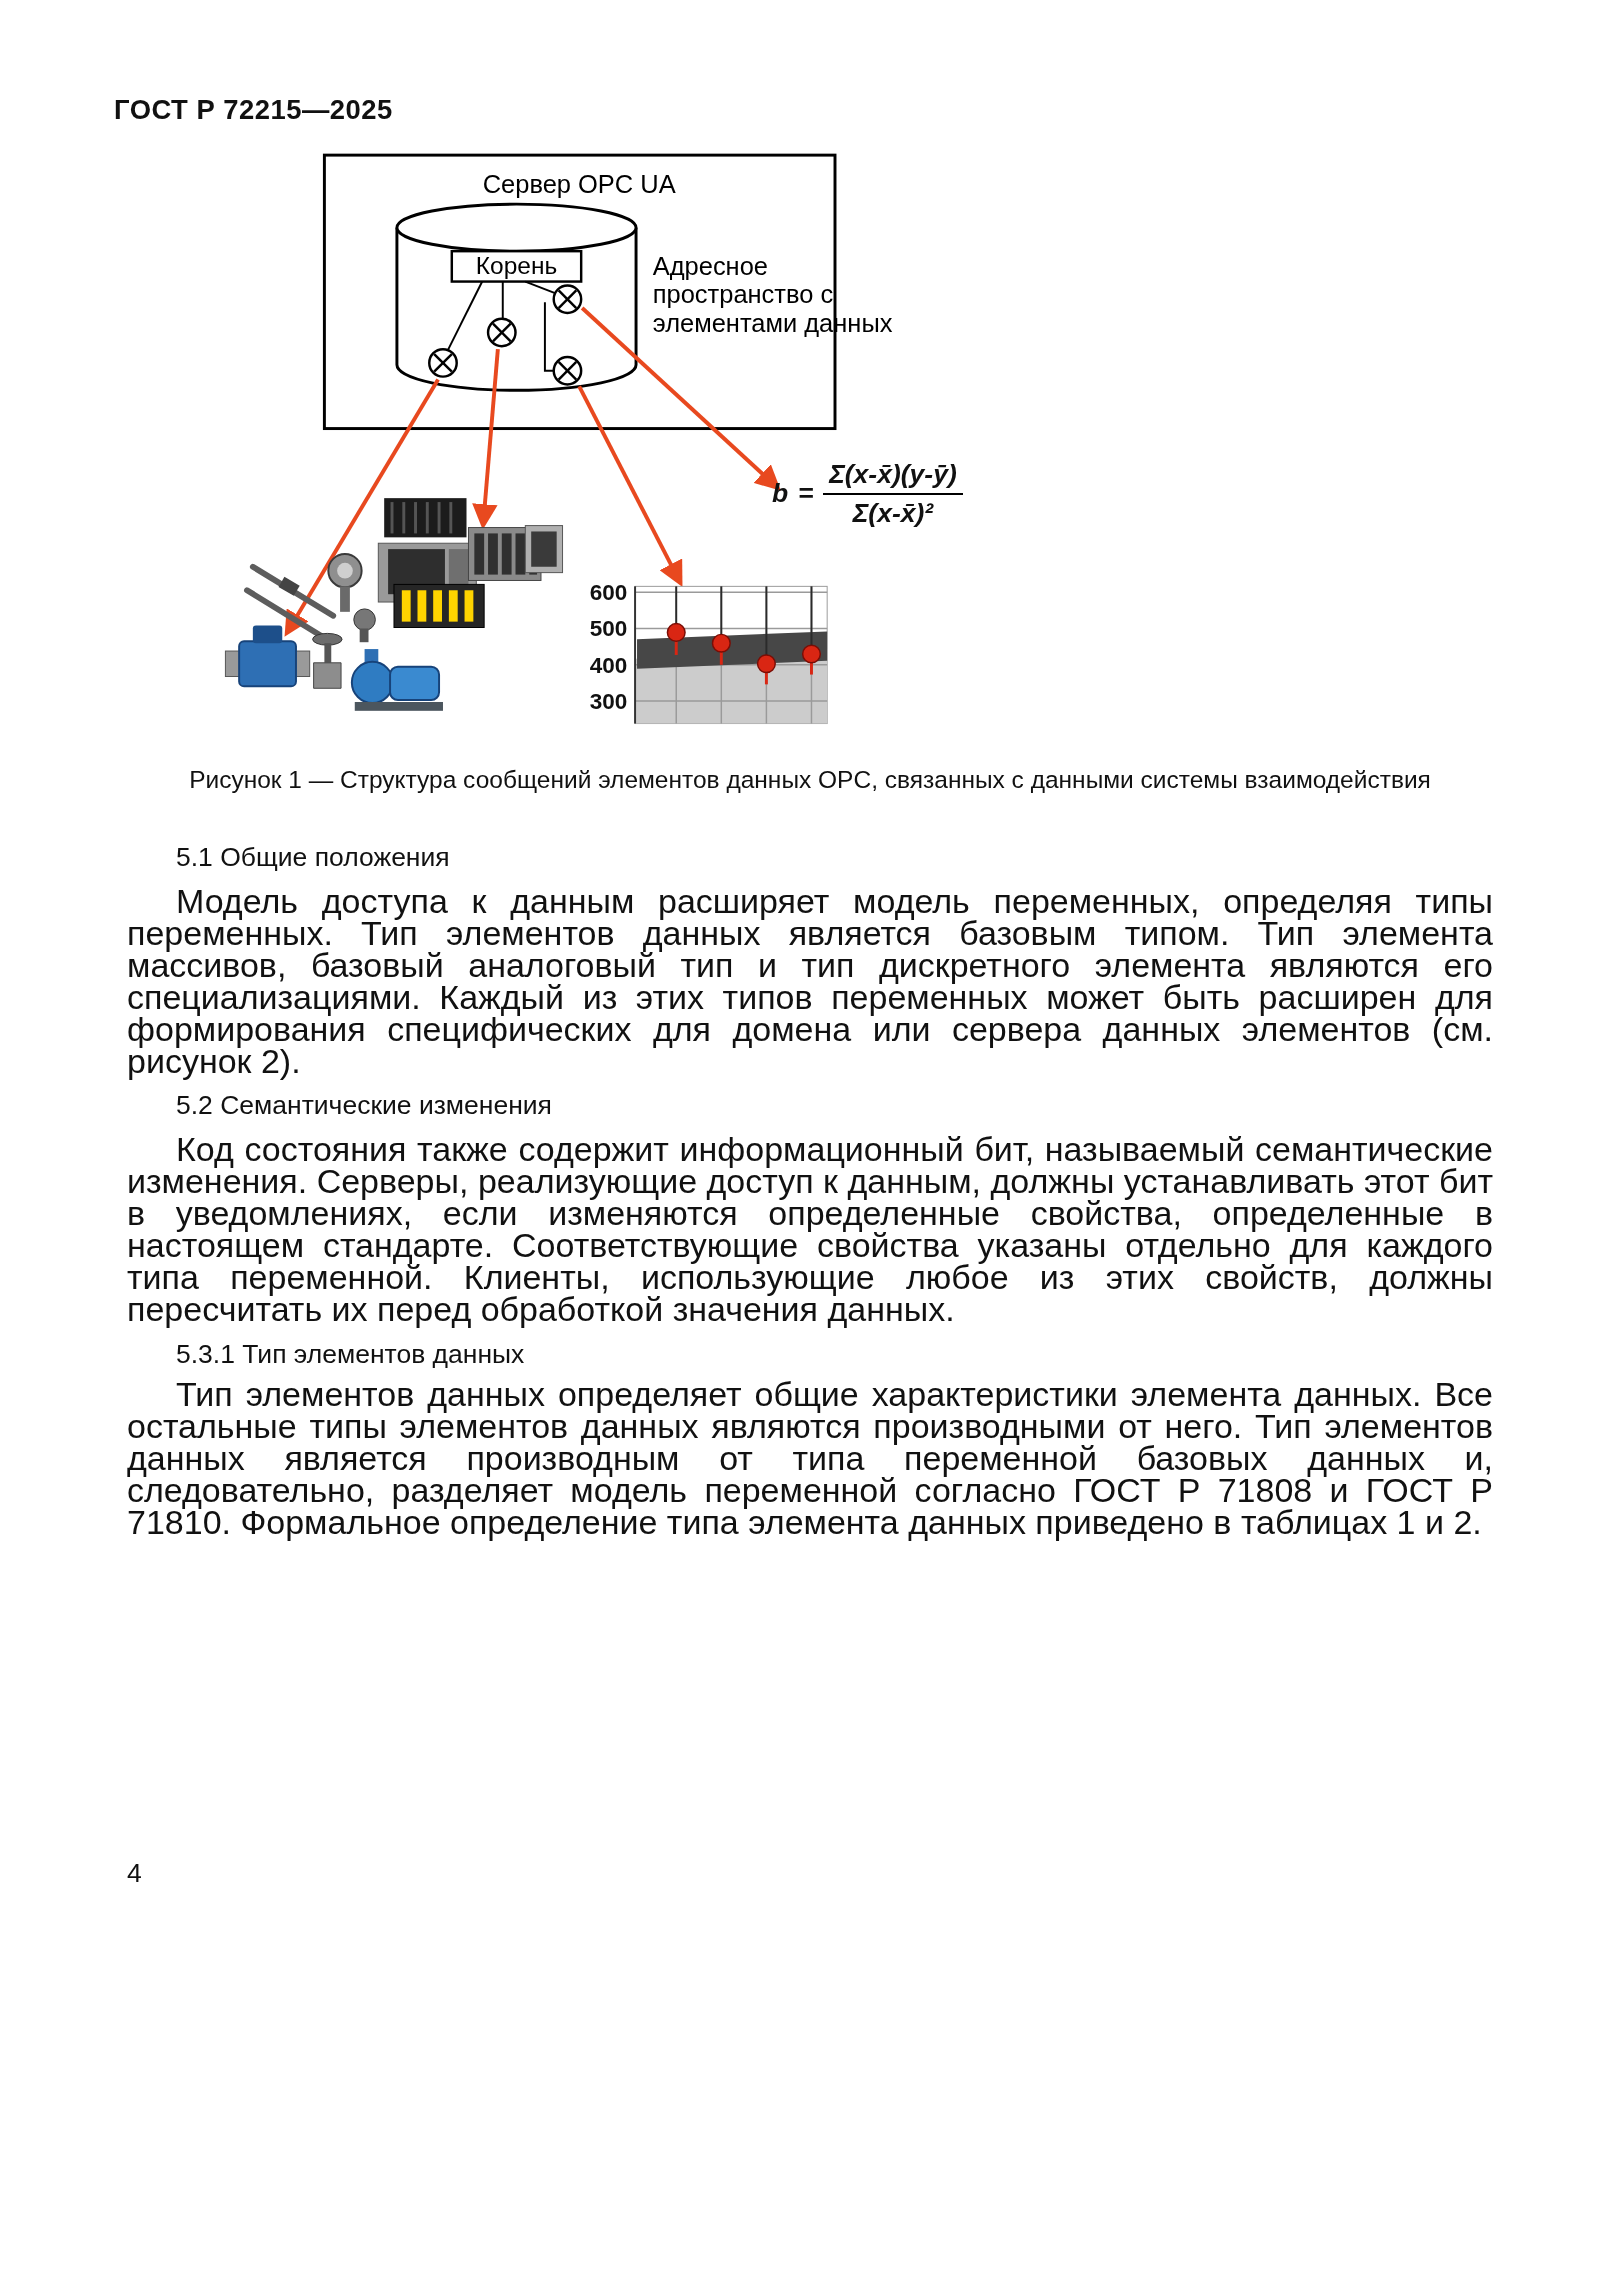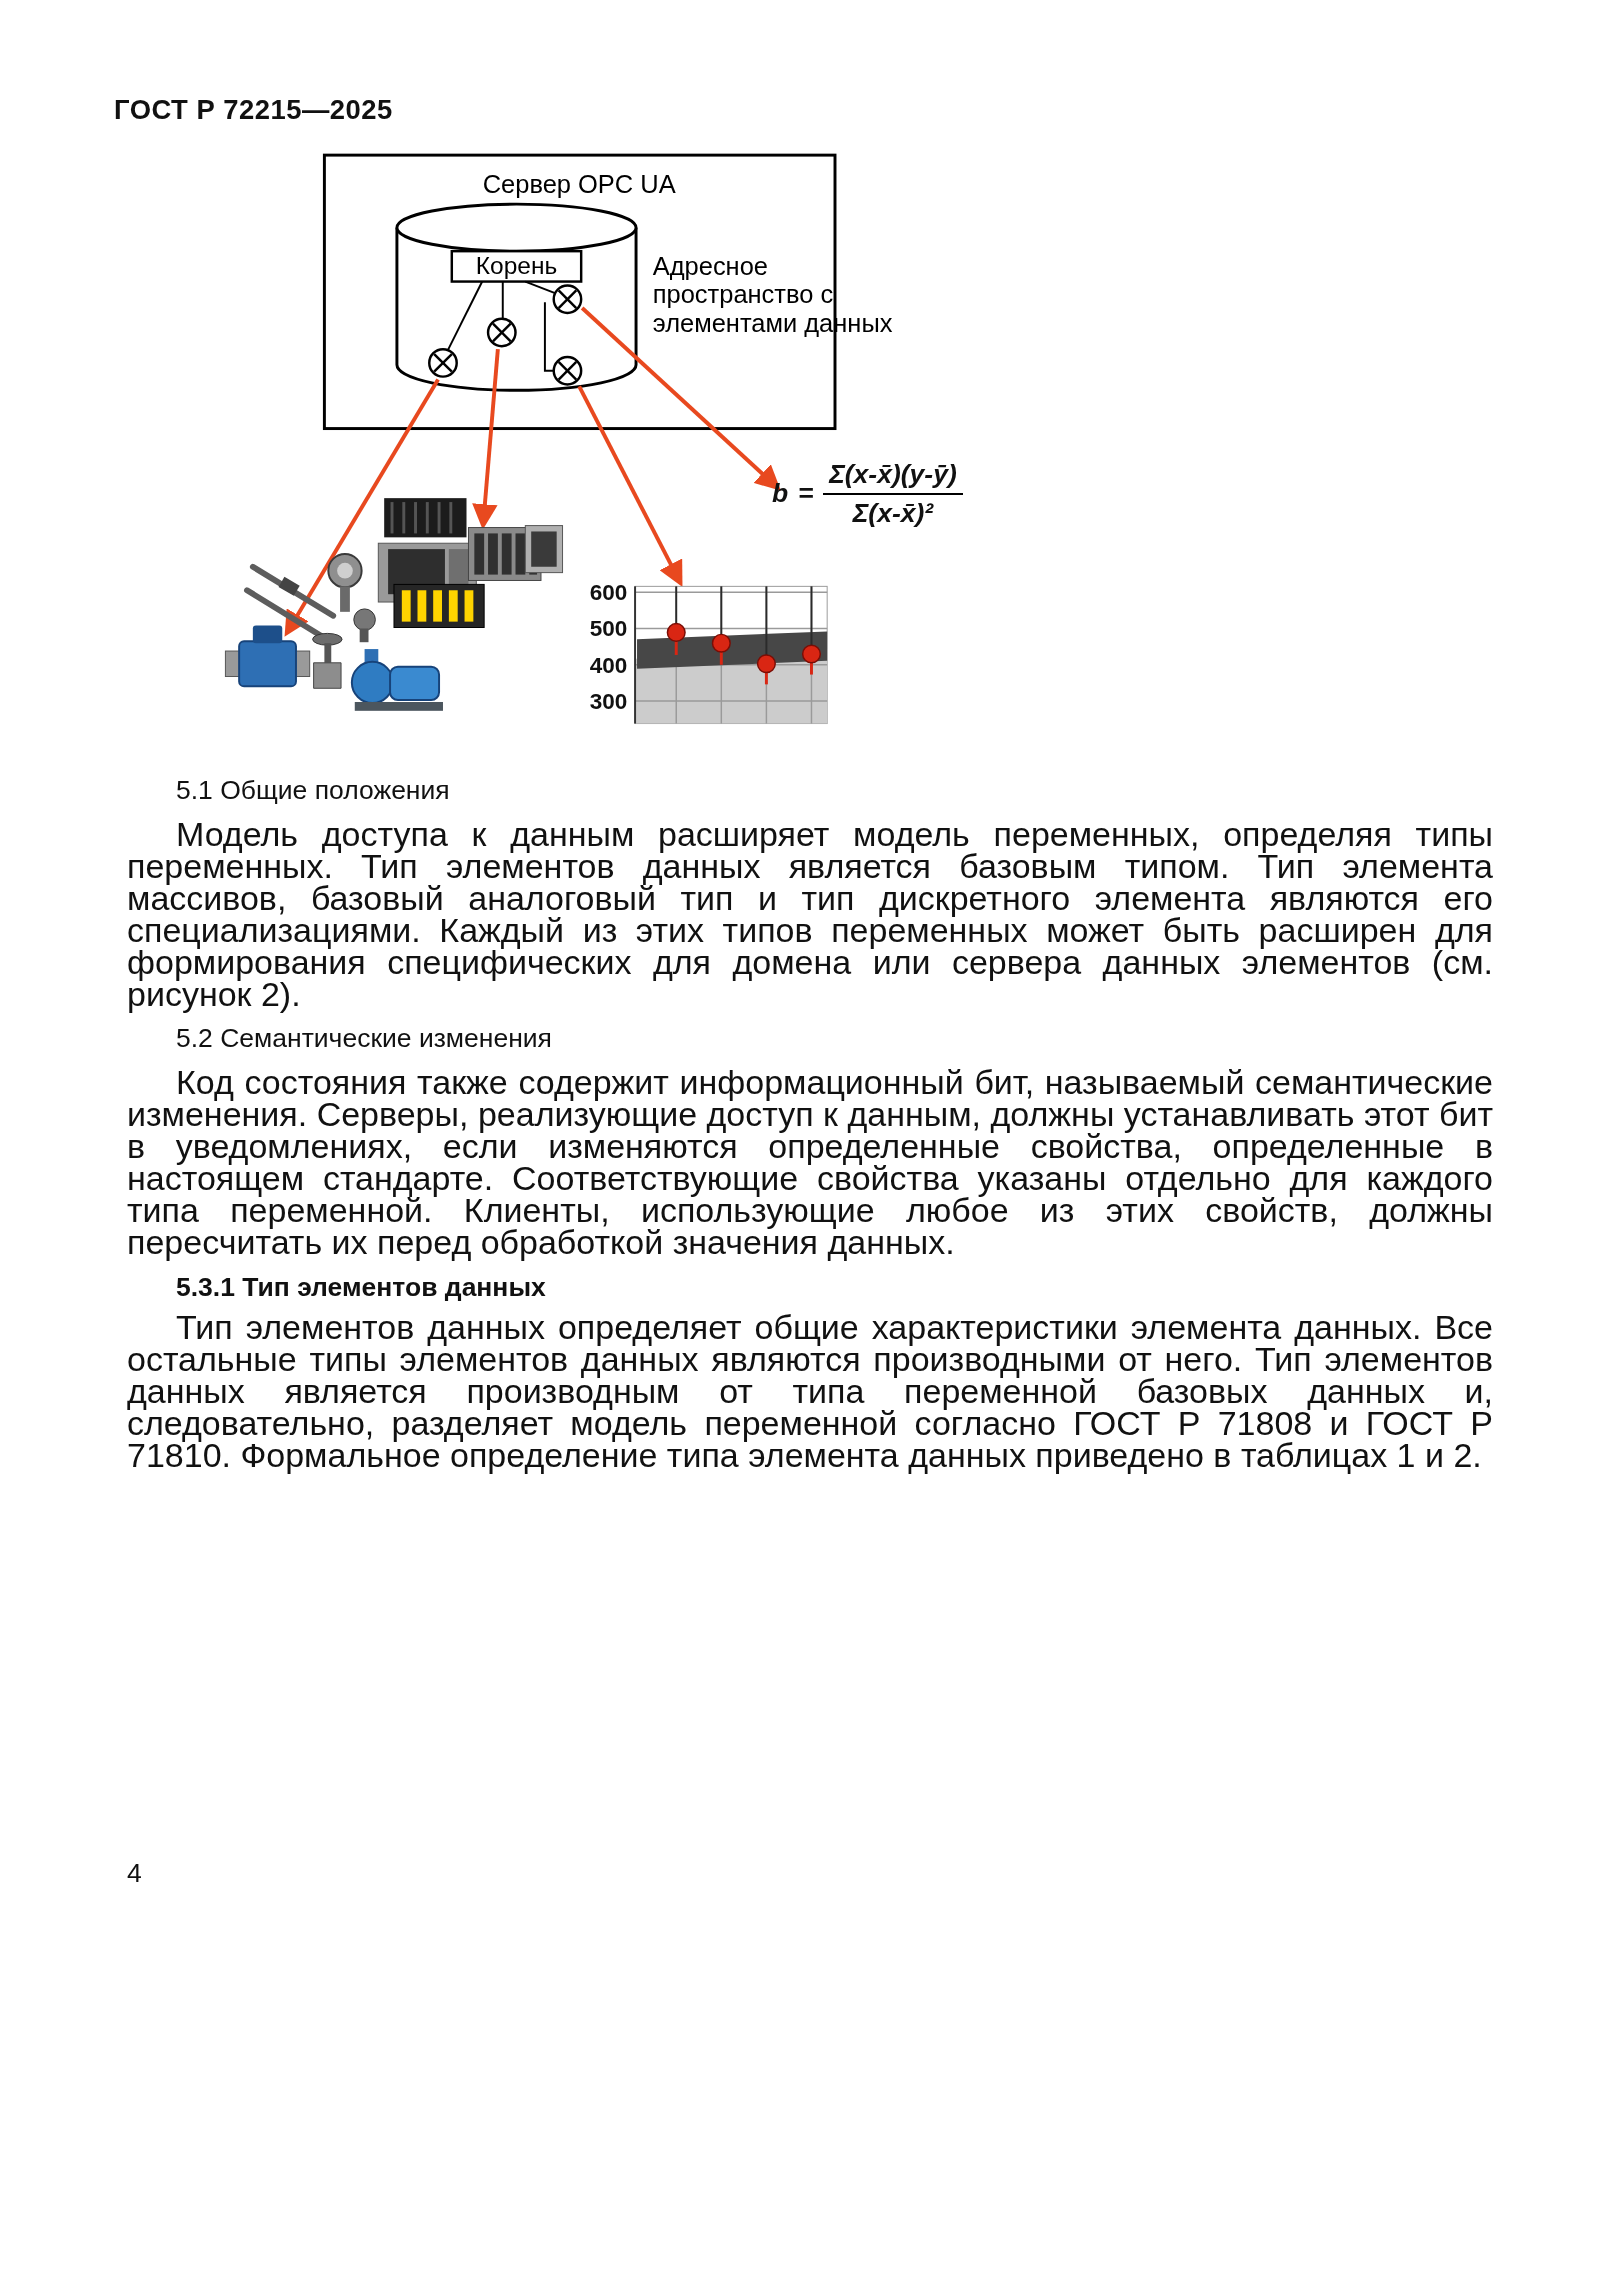--- a/index.html
+++ b/index.html
@@ -77,21 +77,21 @@
     font-weight:bold;
     margin:0 0 25.5px 49px;
   }
   .h-sub{
     font-size:26.5px;
     font-weight:normal;
     margin:9.8px 0 11.8px 49px;
   }
   .h-sub3{
     font-size:26.5px;
-    font-weight:bold;
+    font-weight:normal;
     margin:7.8px 0 7.8px 49px;
   }
   .body-p{
     font-size:34px;
     line-height:32px;
     text-align:justify;
     text-indent:49px;
     margin:0 0 13.7px 0;
   }
   .page-number{
@@ -273,20 +273,21 @@
   <div class="formula">
     <span>b</span>
     <span>=</span>
     <span class="frac">
       <span class="num">Σ(x-x̄)(y-ȳ)</span>
       <span class="den">Σ(x-x̄)²</span>
     </span>
   </div>
 
   <div class="text-flow">
+    <div class="caption">Рисунок 1 — Структура сообщений элементов данных OPC, связанных с данными системы взаимодействия</div>
 
 
     <div class="h-sub">5.1 Общие положения</div>
     <p class="body-p">Модель доступа к данным расширяет модель переменных, определяя типы переменных. Тип элементов данных является базовым типом. Тип элемента массивов, базовый аналоговый тип и тип дискретного элемента являются его специализациями. Каждый из этих типов переменных может быть расширен для формирования специфических для домена или сервера данных элементов (см. рисунок 2).</p>
 
     <div class="h-sub">5.2 Семантические изменения</div>
     <p class="body-p">Код состояния также содержит информационный бит, называемый семантические изменения. Серверы, реализующие доступ к данным, должны устанавливать этот бит в уведомлениях, если изменяются определенные свойства, определенные в настоящем стандарте. Соответствующие свойства указаны отдельно для каждого типа переменной. Клиенты, использующие любое из этих свойств, должны пересчитать их перед обработкой значения данных.</p>
 
     <div class="h-sub3">5.3.1 Тип элементов данных</div>
     <p class="body-p">Тип элементов данных определяет общие характеристики элемента данных. Все остальные типы элементов данных являются производными от него. Тип элементов данных является производным от типа переменной базовых данных и, следовательно, разделяет модель переменной согласно ГОСТ Р 71808 и ГОСТ Р 71810. Формальное определение типа элемента данных приведено в таблицах 1 и 2.</p>

